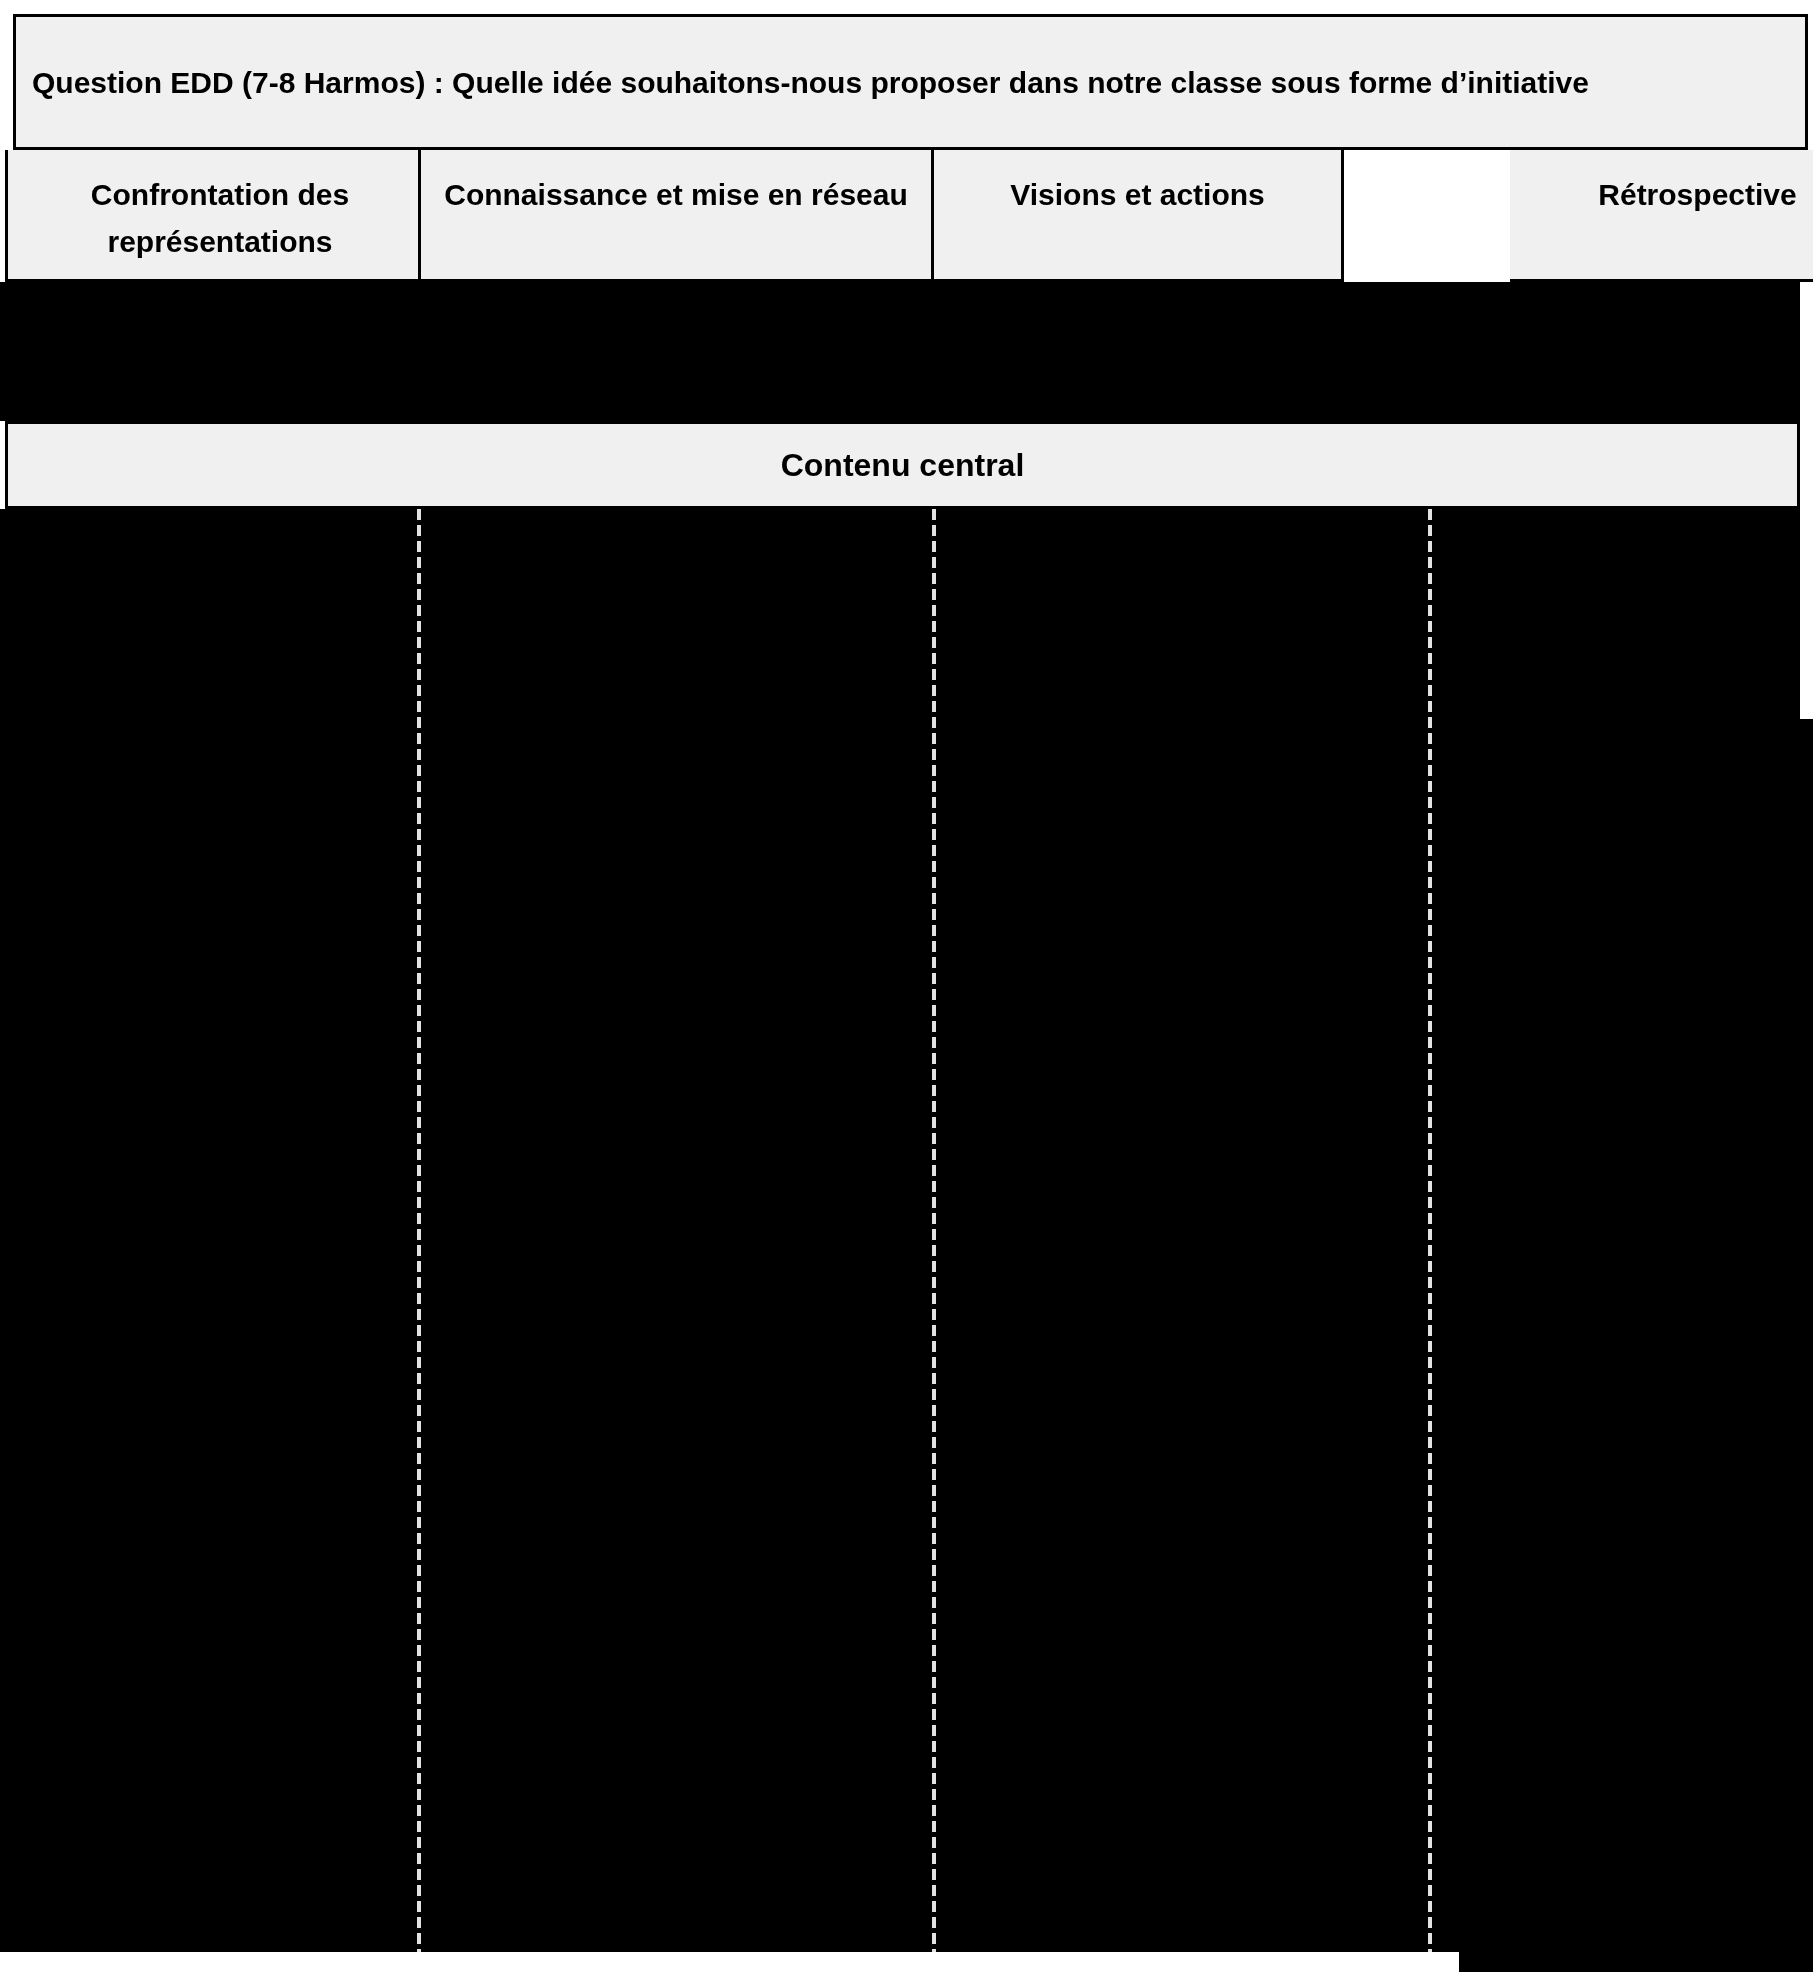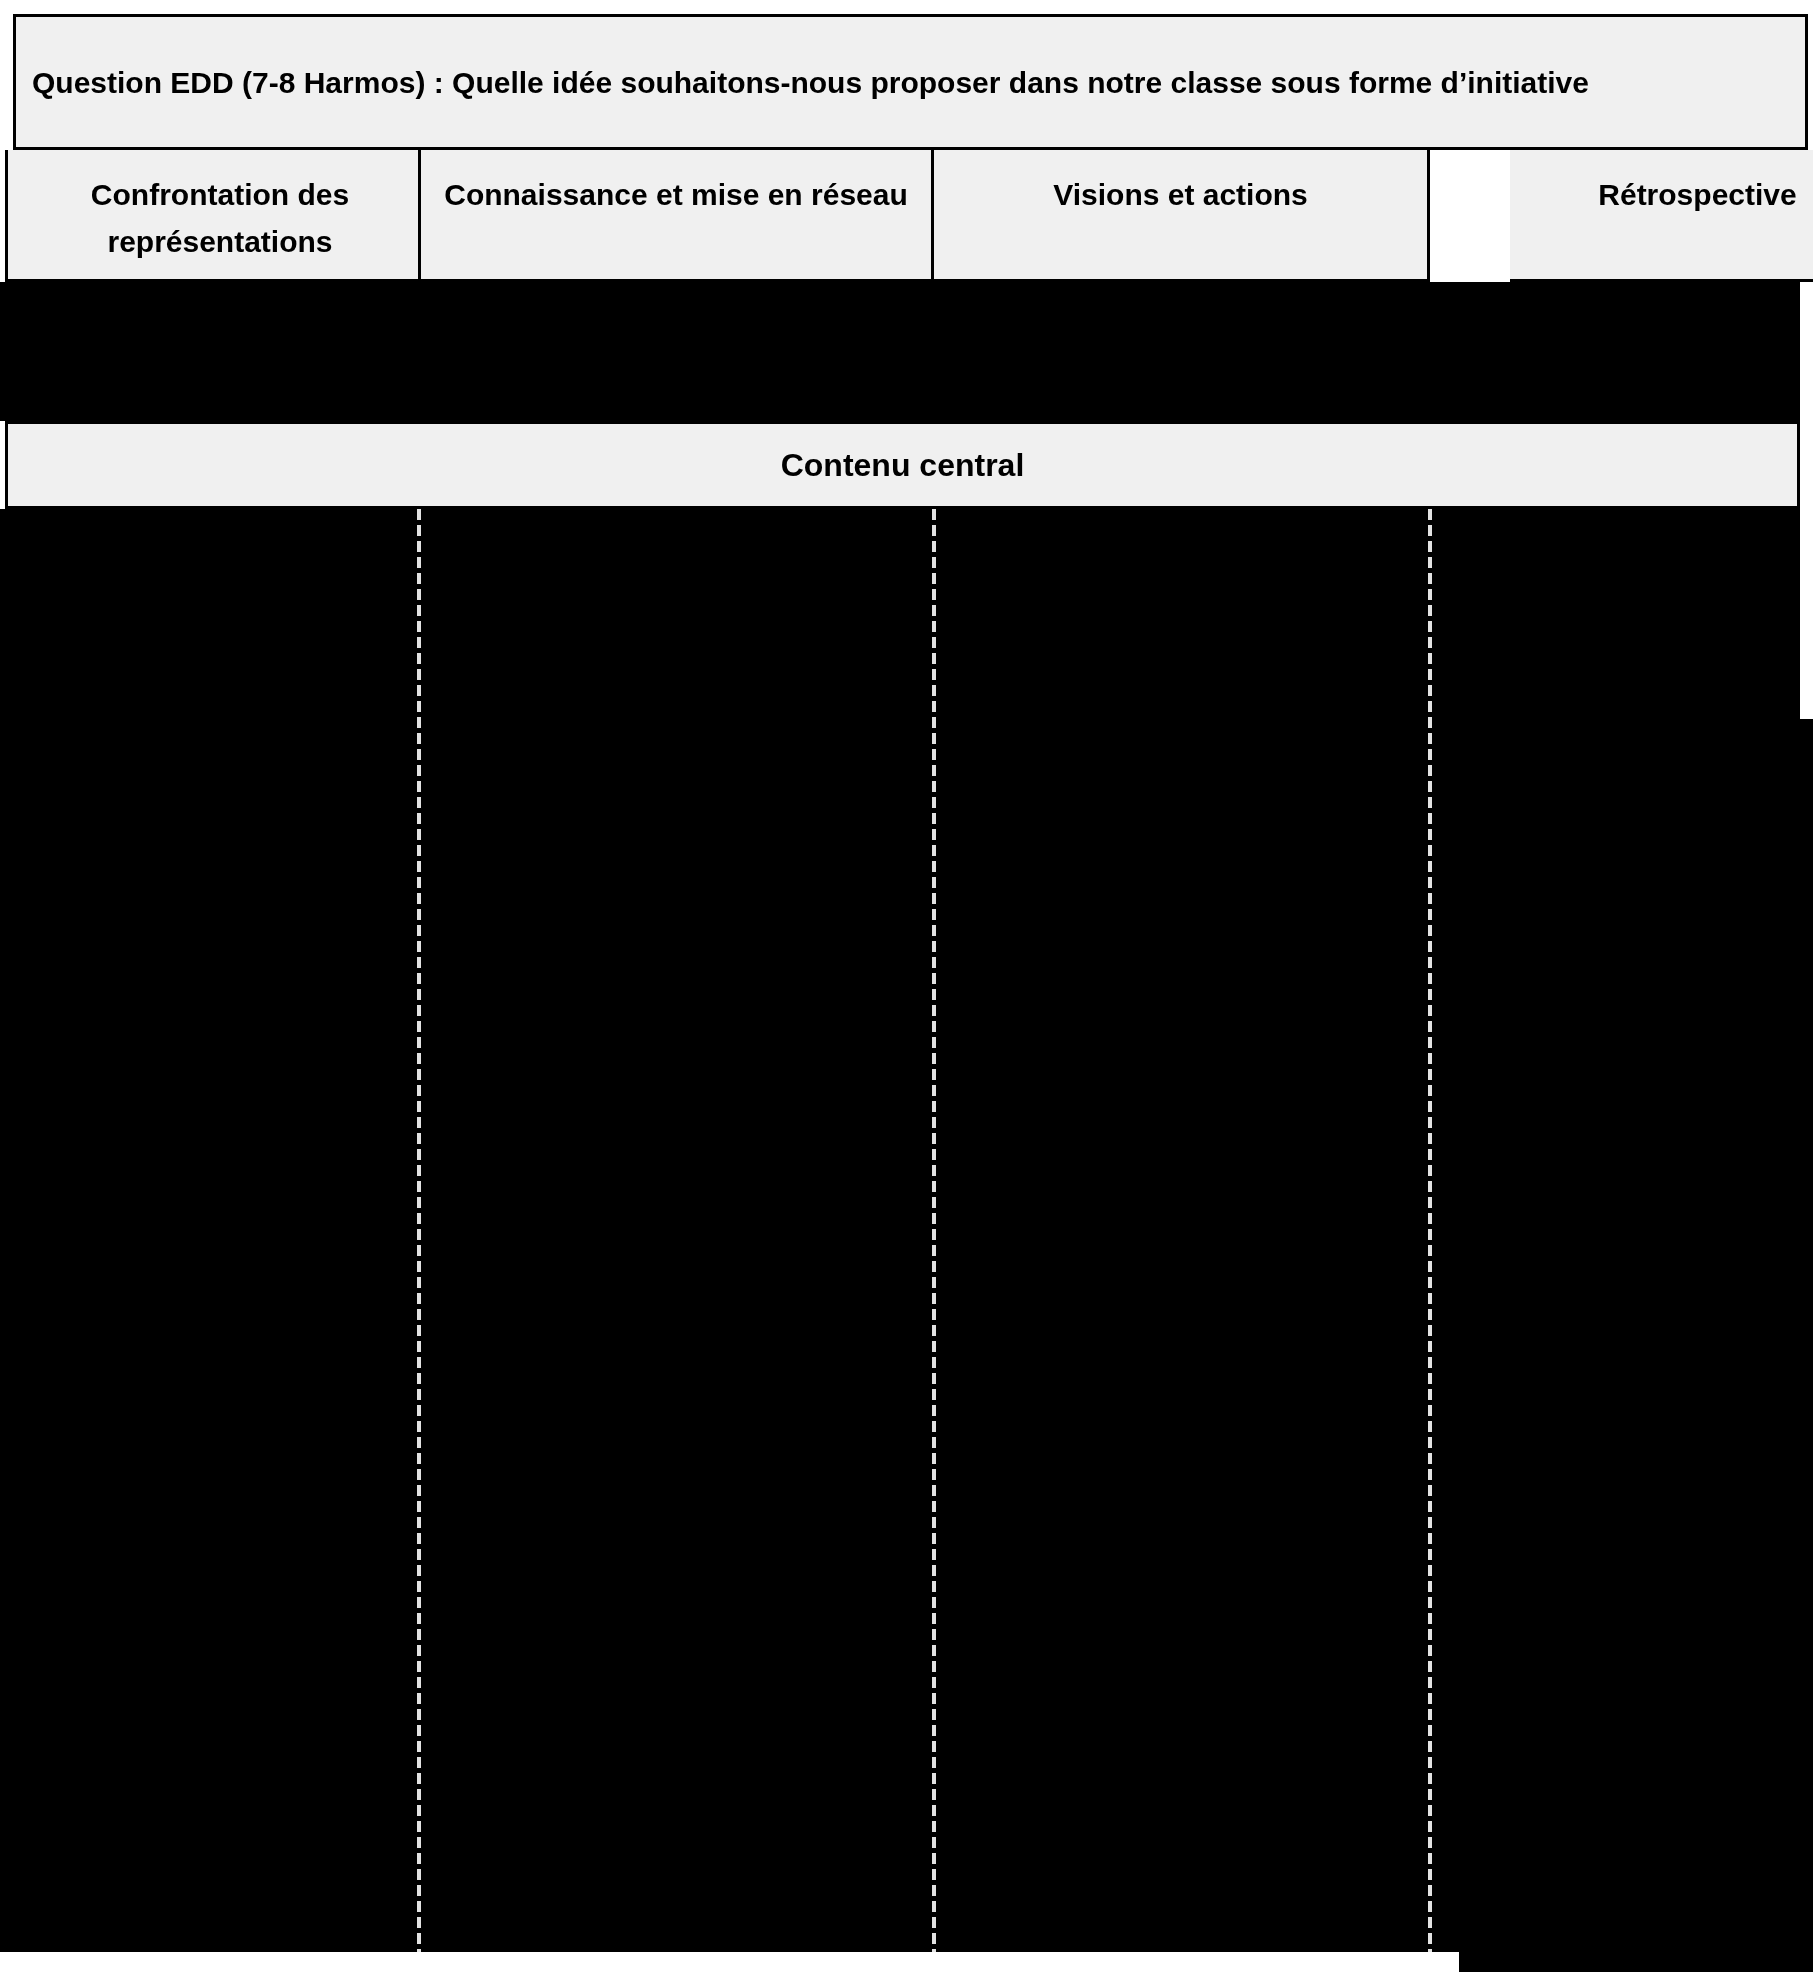--- a/index.html
+++ b/index.html
@@ -49,21 +49,21 @@
     font-size: 30px;
     font-weight: 700;
     line-height: 47px;
     text-align: center;
   }
   .phase-cell.first {
     border-left: 3px solid #000000;
   }
   .cell-1 { left: 5px;    width: 416px; padding-left: 26px; }
   .cell-2 { left: 421px;  width: 513px; text-align: center; }
-  .cell-3 { left: 934px;  width: 496px; }
+  .cell-3 { left: 934px;  width: 410px; }
   .cell-4 { left: 1510px; width: 378px; }
   .redacted-band {
     position: absolute;
     left: 0;
     top: 282px;
     width: 1800px;
     height: 139px;
     background: #000000;
   }
   .content-bar {

